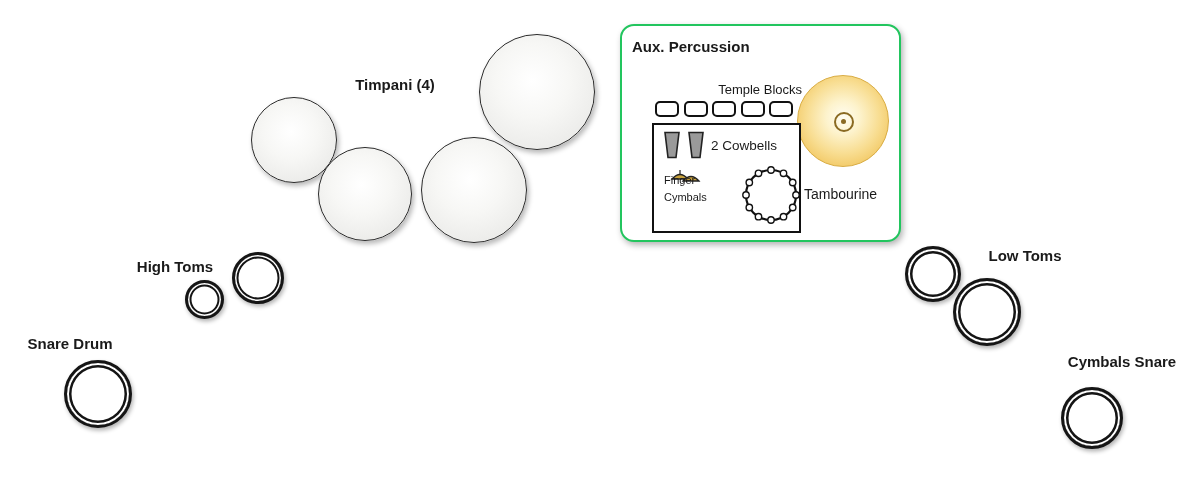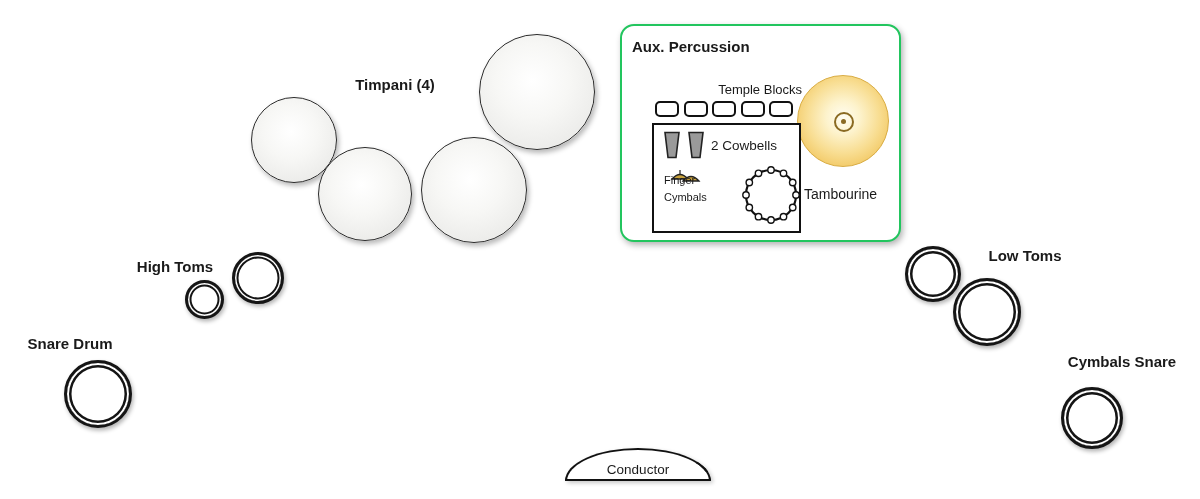--- a/index.html
+++ b/index.html
@@ -149,17 +149,14 @@
   <div class="lbl" style="left:975px;top:247px;width:100px;">Low Toms</div>
   <div class="drum" style="left:905px;top:246px;width:50px;height:50px;"></div>
   <div class="drum" style="left:953px;top:278px;width:62px;height:62px;"></div>
 
   <div class="lbl" style="left:15px;top:335px;width:110px;">Snare Drum</div>
   <div class="drum" style="left:64px;top:360px;width:62px;height:62px;"></div>
 
   <div class="lbl" style="left:1058px;top:353px;width:128px;">Cymbals Snare</div>
   <div class="drum" style="left:1061px;top:387px;width:56px;height:56px;"></div>
 
-  <div id="conductor">
-    <span>Conductor</span>
-  </div>
 
 </div>
 
 </body></html>

